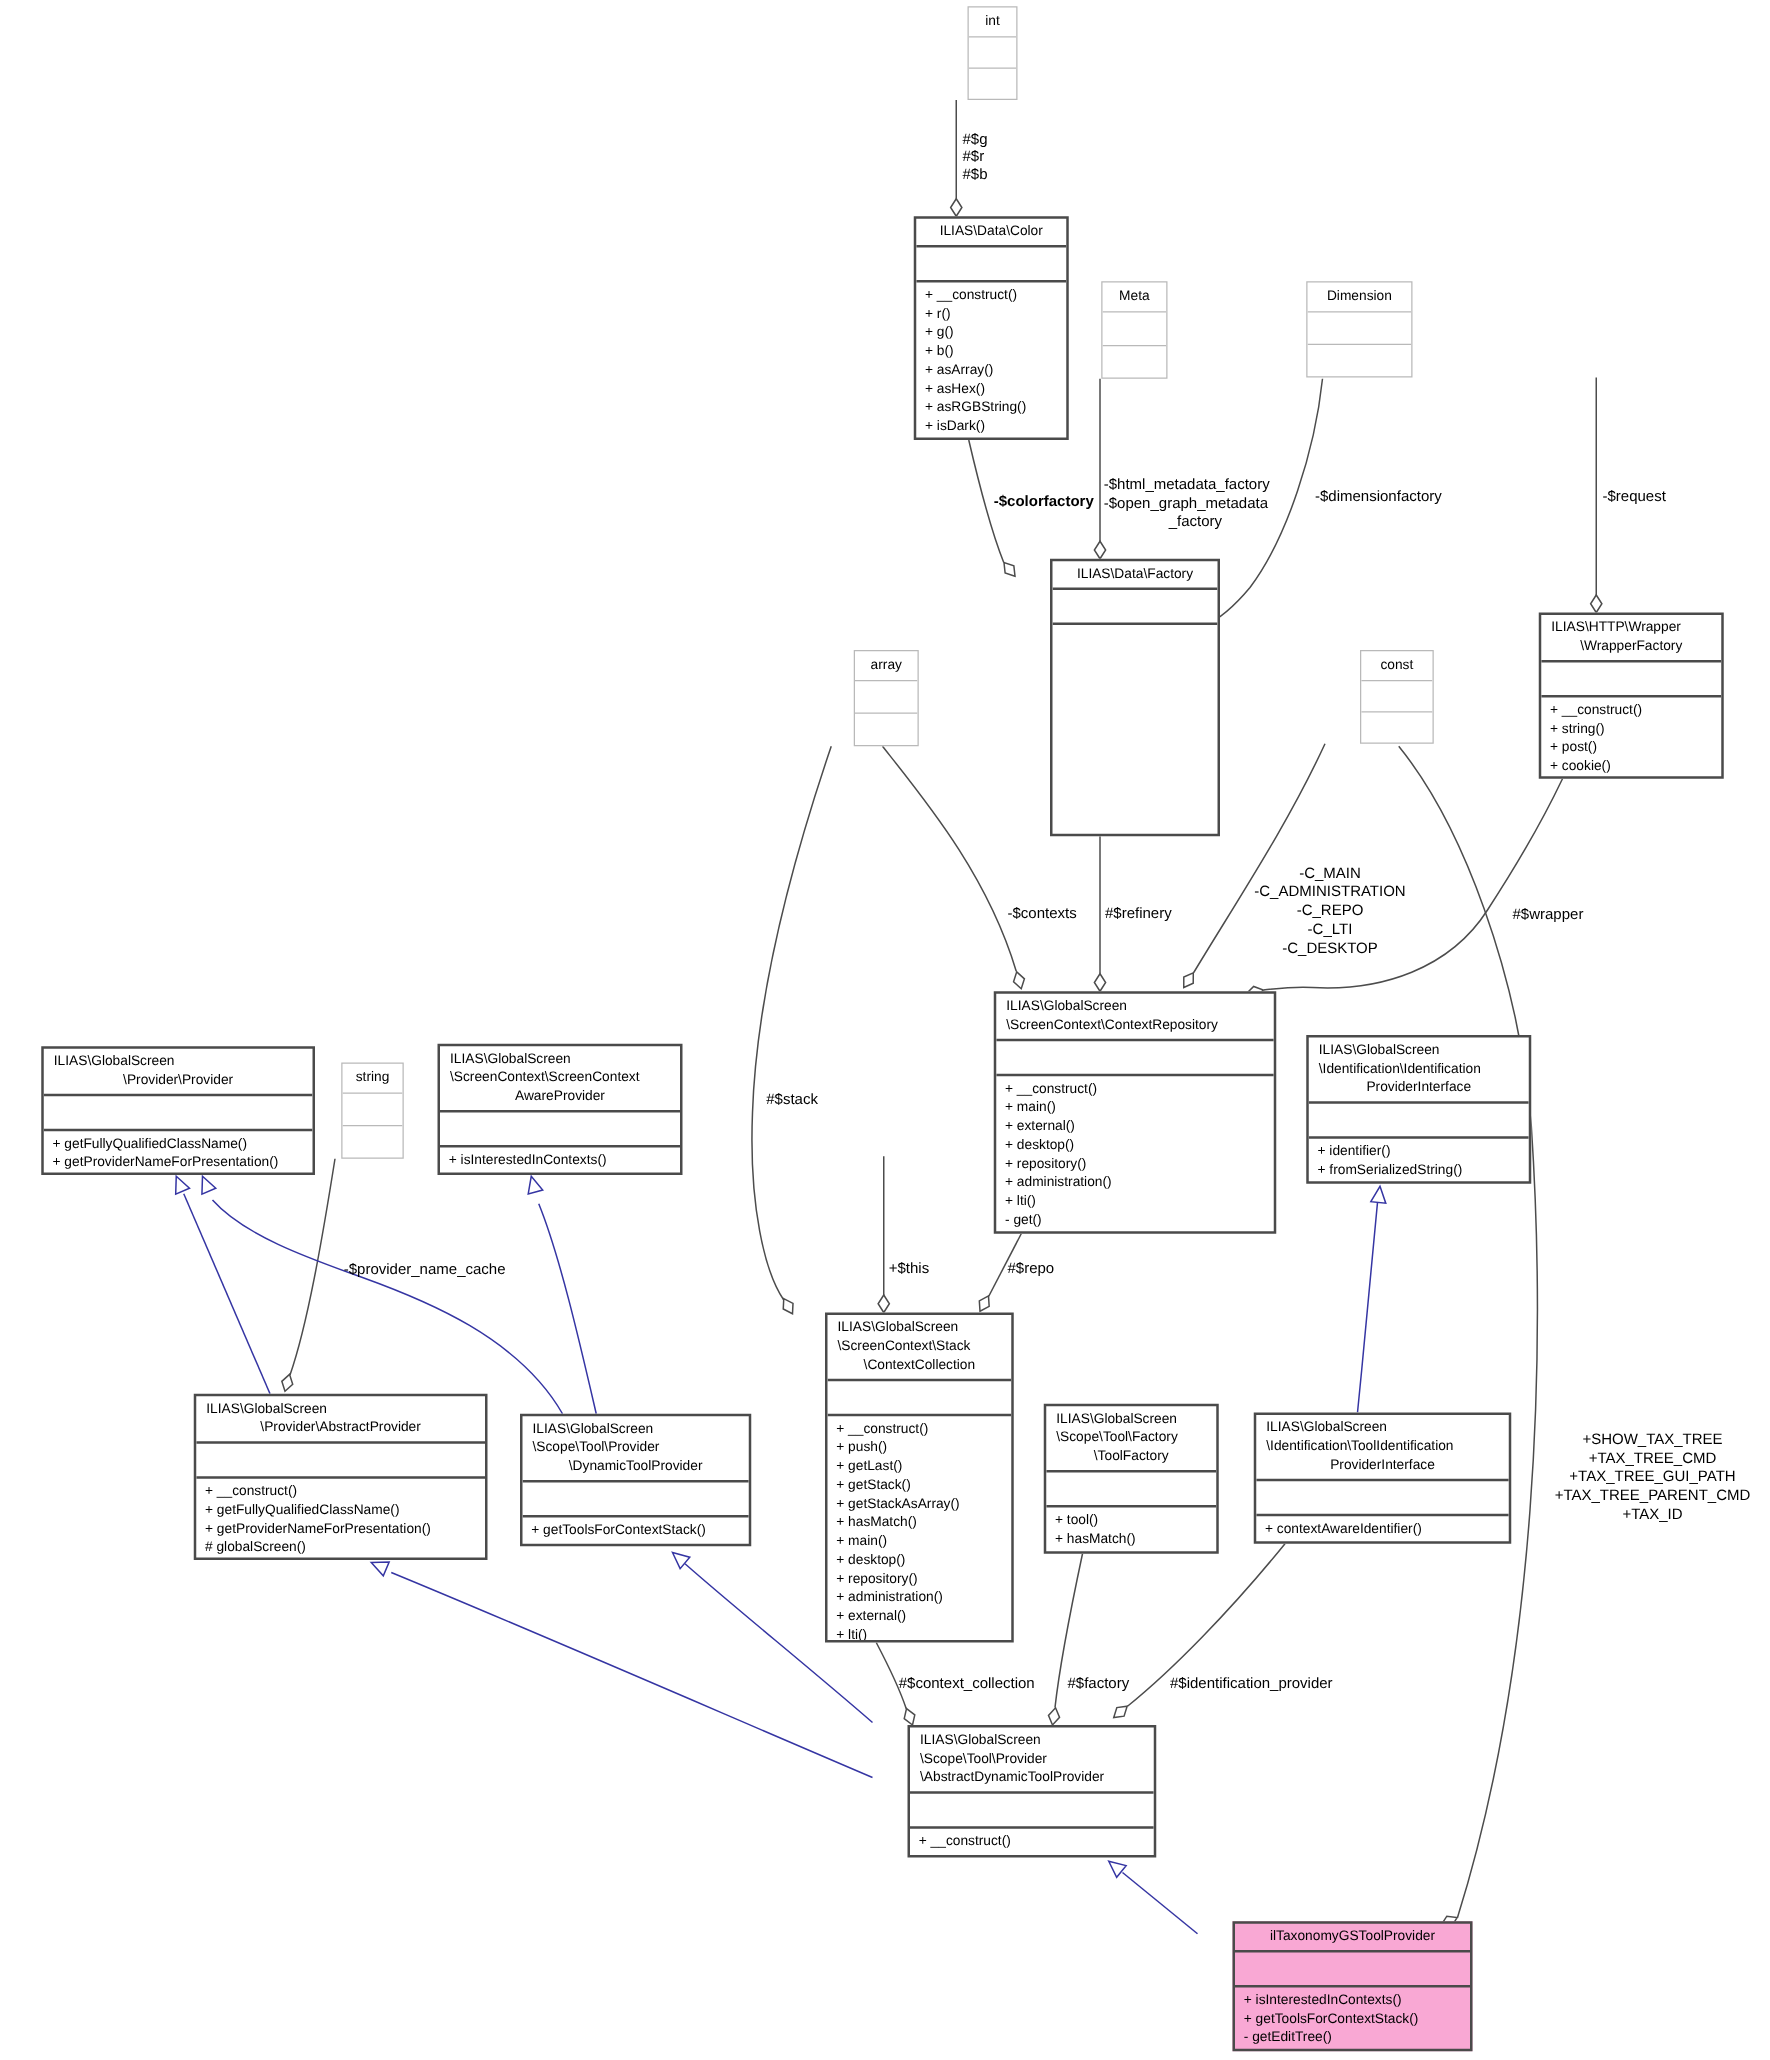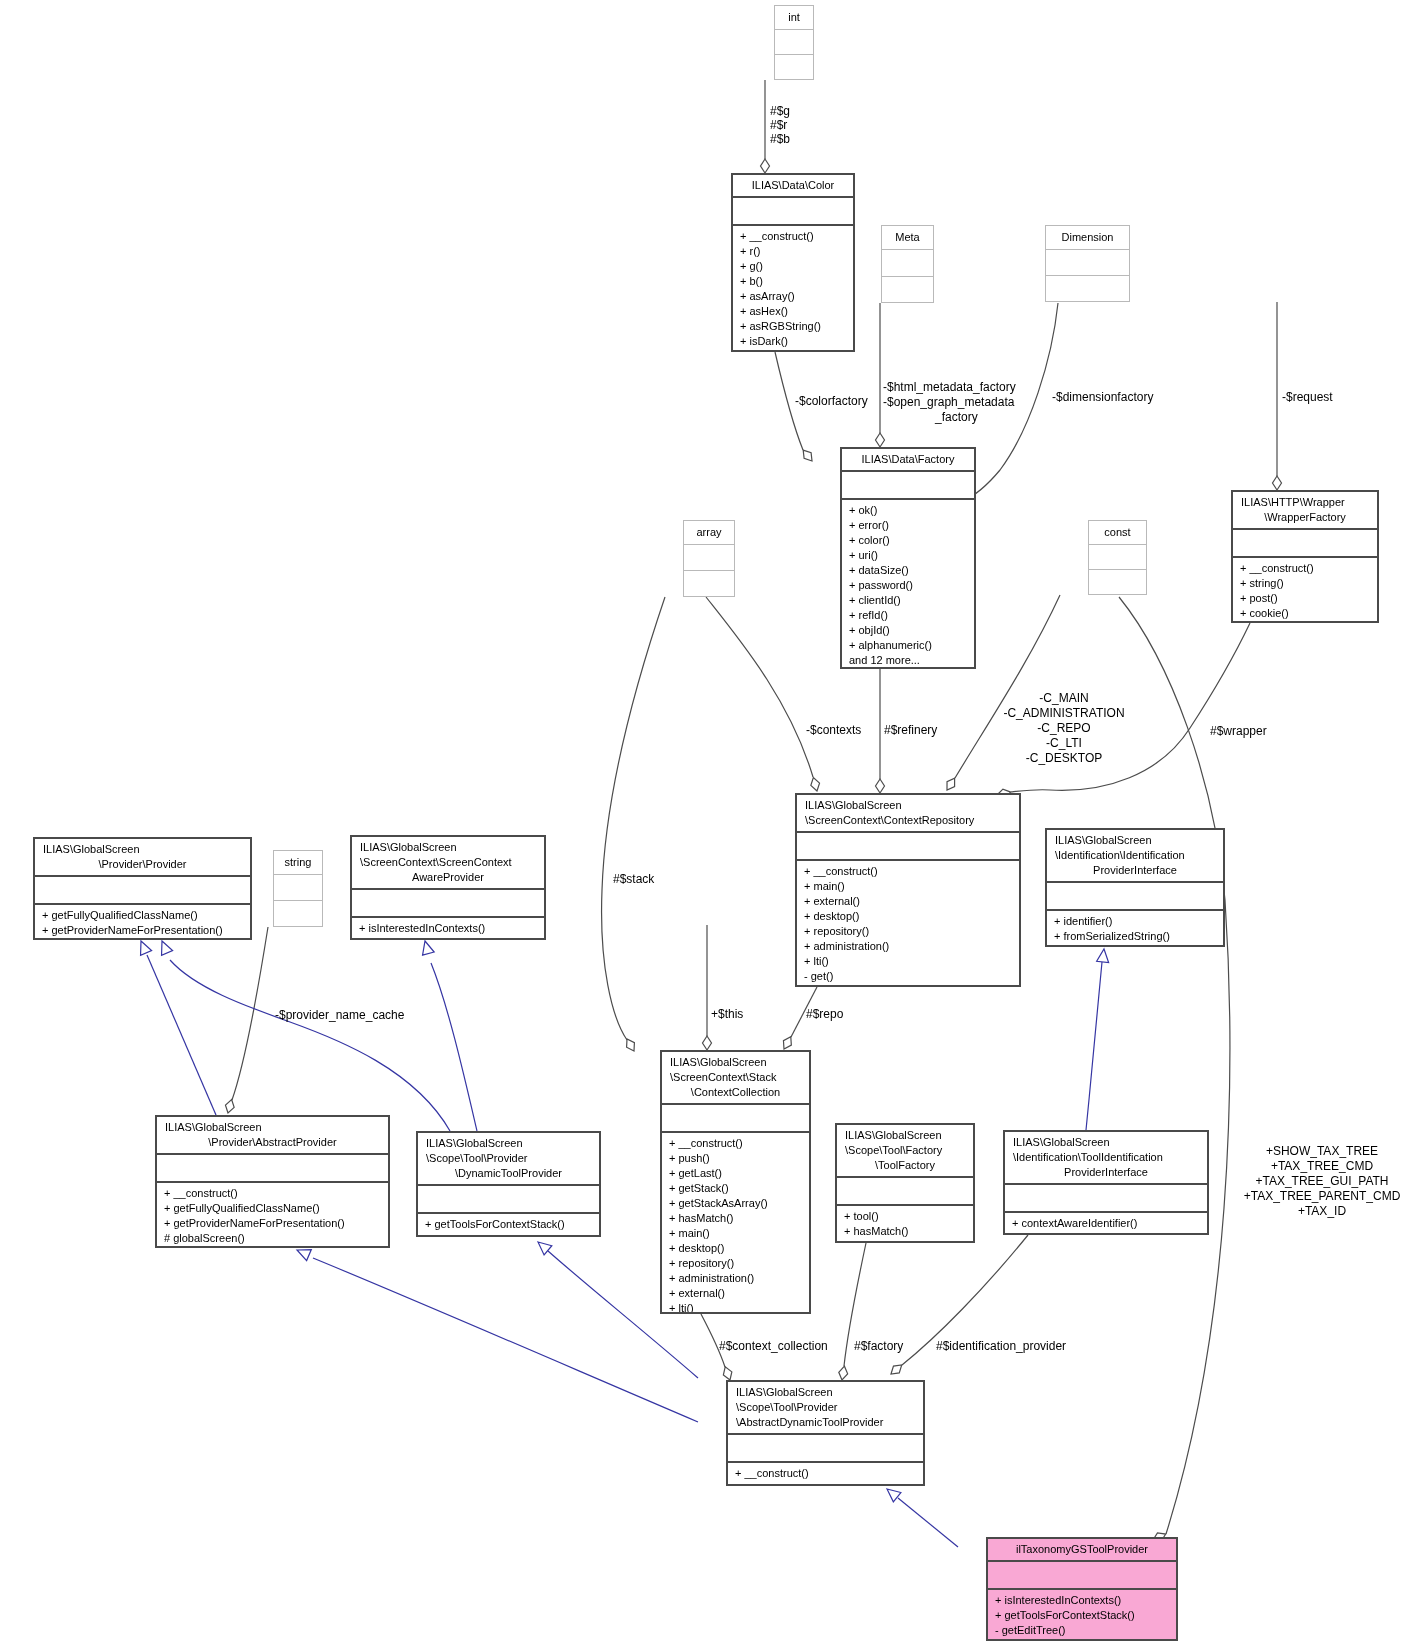--- a/index.html
+++ b/index.html
@@ -130,33 +130,20 @@
         <div class="tl-c">Dimension</div>
       </div>
       <div class="p1"></div>
       <div class="p2"></div>
     </div>
     <div class="cls" style="left: 812px; top: 447px; width: 136px; height: 222px;">
       <div class="t">
         <div class="tl-c">ILIAS\Data\Factory</div>
       </div>
       <div class="a"></div>
-      <div class="m">
-        <div>+ ok()</div>
-        <div>+ error()</div>
-        <div>+ color()</div>
-        <div>+ uri()</div>
-        <div>+ dataSize()</div>
-        <div>+ password()</div>
-        <div>+ clientId()</div>
-        <div>+ refId()</div>
-        <div>+ objId()</div>
-        <div>+ alphanumeric()</div>
-        <div>and 12 more...</div>
-      </div>
     </div>
     <div class="cls prim" style="left: 655px; top: 520px; width: 52px; height: 77px;">
       <div class="t">
         <div class="tl-c">array</div>
       </div>
       <div class="p1"></div>
       <div class="p2"></div>
     </div>
     <div class="cls prim" style="left: 1060px; top: 520px; width: 59px; height: 75px;">
       <div class="t">
@@ -321,21 +308,21 @@
         <div class="tl-c">ilTaxonomyGSToolProvider</div>
       </div>
       <div class="a"></div>
       <div class="m">
         <div>+ isInterestedInContexts()</div>
         <div>+ getToolsForContextStack()</div>
         <div>- getEditTree()</div>
       </div>
     </div>
     <div class="elabel" style="left: 770px; top: 104px; line-height: 14px;"><div>#$g</div><div>#$r</div><div>#$b</div></div>
-    <div class="elabel" style="left: 795px; top: 394px; line-height: 15px;"><div>-$colorfactory</div></div>
+    <div class="elabel" style="left: 795px; top: 394px; line-height: 15px; font-weight: bold;"><div>-$colorfactory</div></div>
     <div class="elabel" style="left: 883px; top: 380px; line-height: 15px;"><div>-$html_metadata_factory</div><div>-$open_graph_metadata</div></div>
     <div class="elabel" style="left: 935px; top: 410px; line-height: 15px;"><div>_factory</div></div>
     <div class="elabel" style="left: 1052px; top: 390px; line-height: 15px;"><div>-$dimensionfactory</div></div>
     <div class="elabel" style="left: 1282px; top: 390px; line-height: 15px;"><div>-$request</div></div>
     <div class="elabel" style="left: 806px; top: 723px; line-height: 15px;"><div>-$contexts</div></div>
     <div class="elabel" style="left: 884px; top: 723px; line-height: 15px;"><div>#$refinery</div></div>
     <div class="elabel center" style="left: 954px; top: 691px; width: 220px; line-height: 15px;"><div>-C_MAIN</div><div>-C_ADMINISTRATION</div><div>-C_REPO</div><div>-C_LTI</div><div>-C_DESKTOP</div></div>
     <div class="elabel" style="left: 1210px; top: 724px; line-height: 15px;"><div>#$wrapper</div></div>
     <div class="elabel" style="left: 613px; top: 872px; line-height: 15px;"><div>#$stack</div></div>
     <div class="elabel" style="left: 711px; top: 1007px; line-height: 15px;"><div>+$this</div></div>

